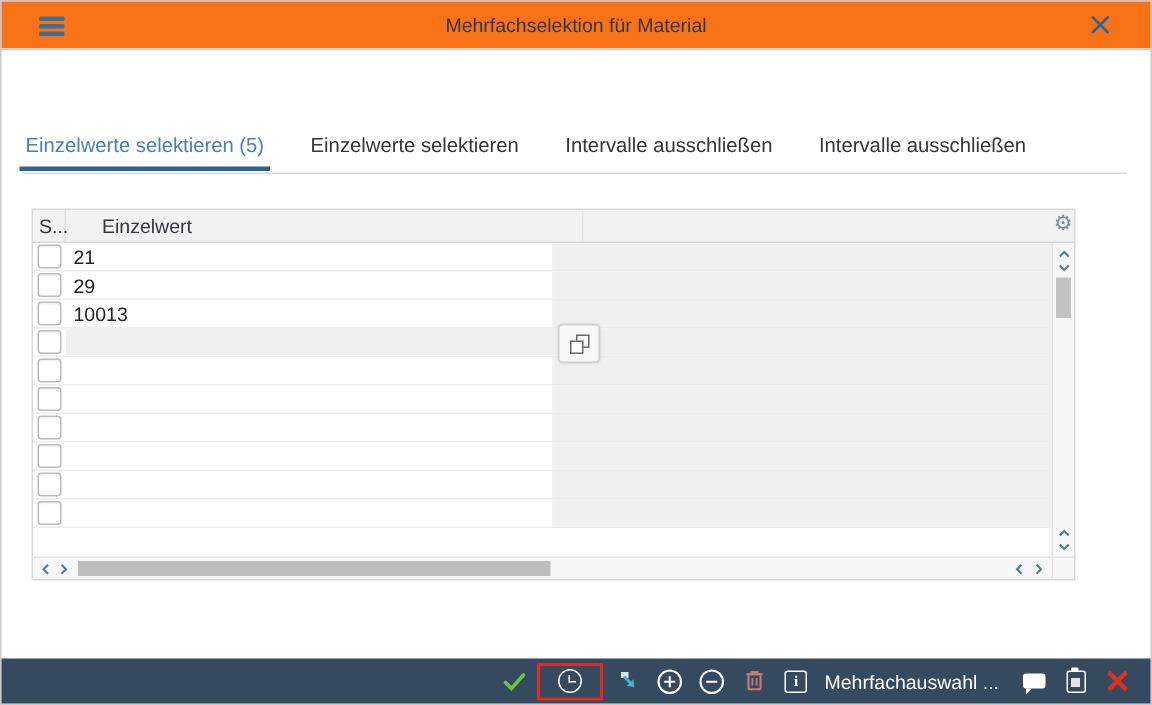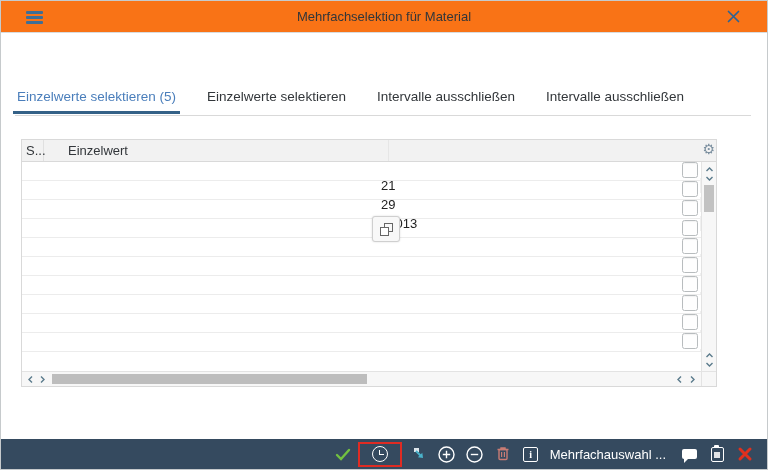--- a/index.html
+++ b/index.html
@@ -22,21 +22,21 @@
   
   .grid{position:absolute;left:20px;top:138px;width:696px;height:248px;border:1px solid #d9d9d9;background:#fff;box-sizing:border-box;}
   .thead{position:absolute;top:0;left:0;right:0;height:22px;background:#f2f2f2;border-bottom:1px solid #d9d9d9;display:flex;box-sizing:border-box;}
   .th{font-size:13px;color:#32363a;display:flex;align-items:center;box-sizing:border-box;}
   .th-s{width:22px;padding-left:4px;border-right:1px solid #e0e0e0;}
   .th-val{width:325px;padding-left:4px;border-right:1px solid #e6e6e6;margin-left:20px;}
   .th-fill{flex:1;}
   .gear{position:absolute;right:1px;top:2px;font-family:"DejaVu Sans",sans-serif;font-size:14px;color:#7b8f9f;cursor:pointer;line-height:1;}
 
   .tbody{position:absolute;top:22px;left:0;right:15px;bottom:15px;overflow:hidden;}
-  .tr{height:19px;display:flex;align-items:flex-end;border-bottom:1px solid #ececec;position:relative;box-sizing:border-box;flex-direction:column;}
+  .tr{height:19px;display:flex;align-items:flex-start;border-bottom:1px solid #ececec;position:relative;box-sizing:border-box;}
   .cb-cell{width:22px;height:100%;display:flex;align-items:center;justify-content:center;box-sizing:border-box;}
   .cb{width:14px;height:14px;border:1px solid #b8bcbe;border-radius:2.5px;background:#fefefe;box-shadow:inset 0 1px 1px rgba(0,0,0,.05);cursor:pointer;}
   .val-cell{width:325px;height:100%;display:flex;align-items:center;padding-left:5px;font-size:13px;color:#222;border-right:1px solid #f0f0f0;position:relative;box-sizing:border-box;cursor:text;}
   .fill-cell{flex:1;height:100%;background:#f0f0f0;}
   .tr.focused .val-cell{background:#e8f1fb;}
   .caret{display:inline-block;width:1px;height:13px;background:#222;margin-left:1px;}
   .corner{position:absolute;width:6px;height:6px;}
   .c-tl{left:0;top:0;border-left:1px solid #5f6a74;border-top:1px solid #5f6a74;}
   .c-tr{right:0;top:0;border-right:1px solid #5f6a74;border-top:1px solid #5f6a74;}
   .c-bl{left:0;bottom:0;border-left:1px solid #5f6a74;border-bottom:1px solid #5f6a74;}

